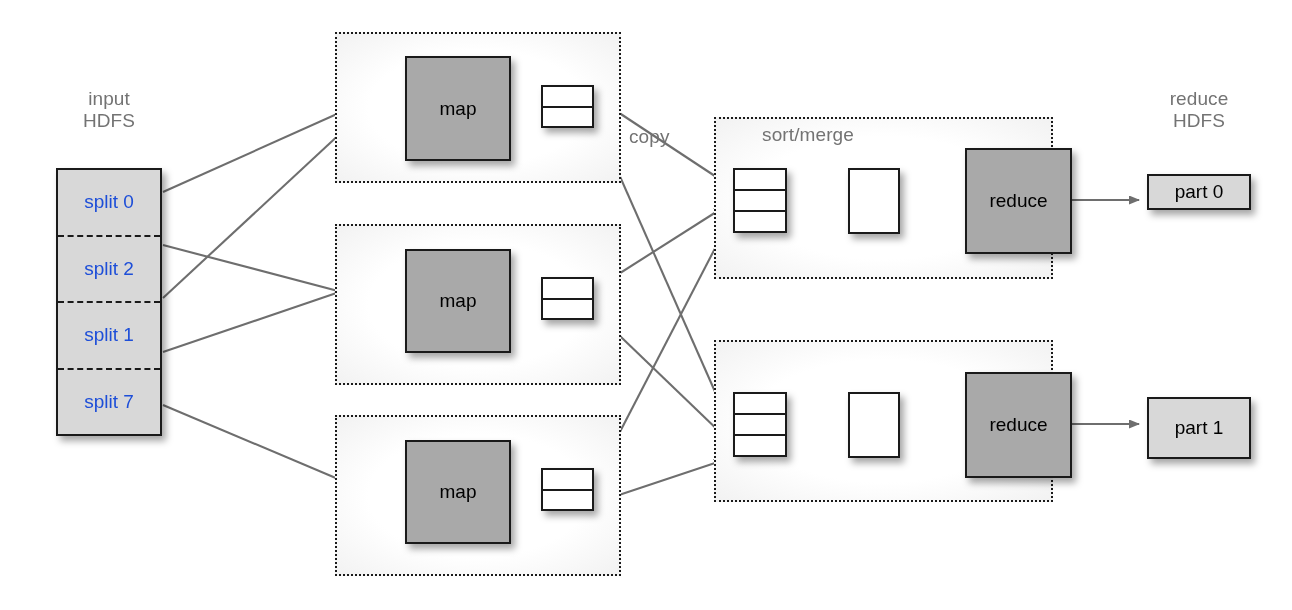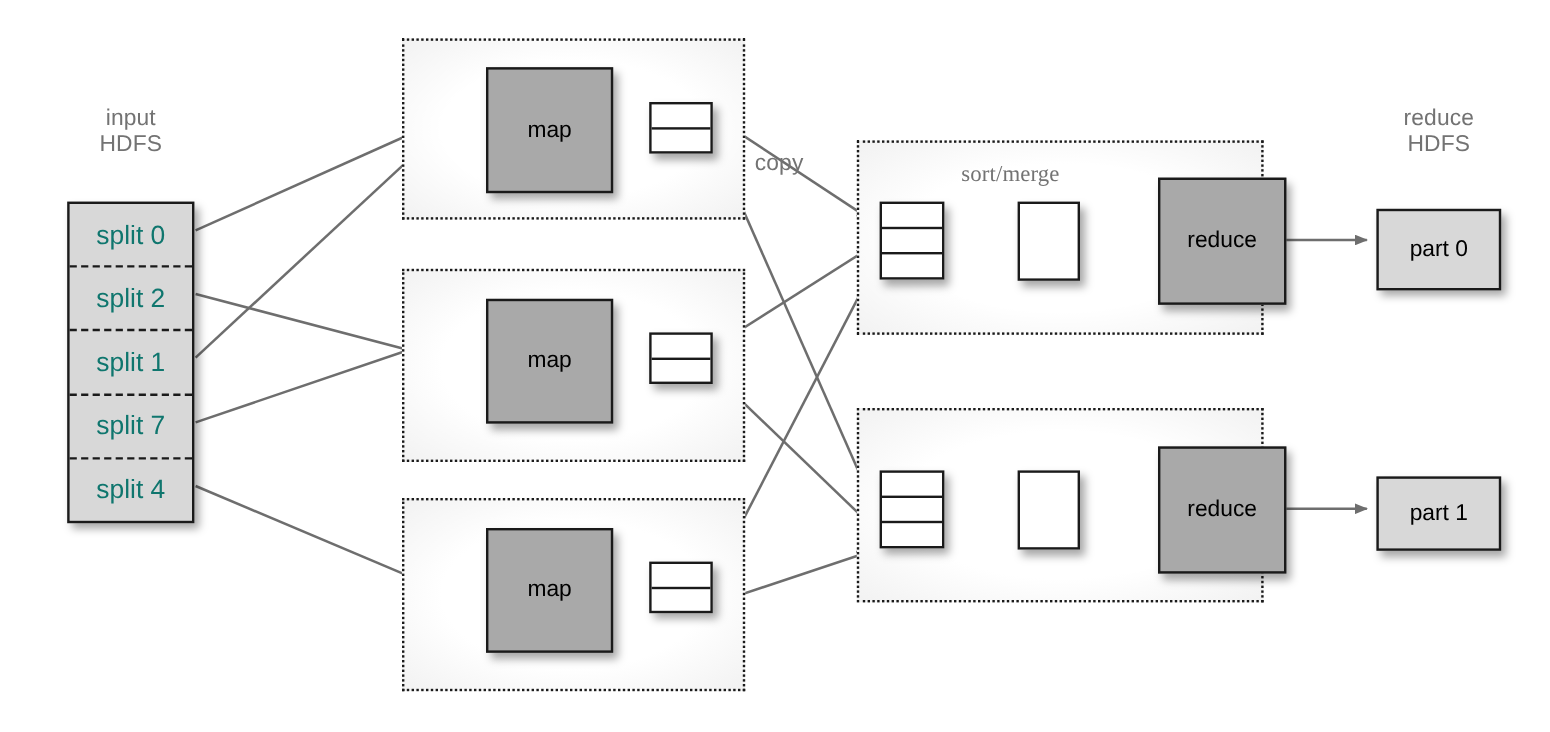--- a/index.html
+++ b/index.html
@@ -41,21 +41,21 @@
 
   
   .splitstack{
     position:absolute;box-sizing:border-box;
     border:2.5px solid #1a1a1a;background:#d8d8d8;
     box-shadow:4px 5px 7px rgba(0,0,0,.35);
     display:flex;flex-direction:column;
   }
   .splitcell{
     flex:1;display:flex;align-items:center;justify-content:center;
-    font-size:22px;color:#0f766e;border-bottom:2.5px dashed #1a1a1a;
+    font-size:19px;color:#1d4ed8;border-bottom:2.5px dashed #1a1a1a;
     box-sizing:border-box;
   }
   .splitcell:last-child{border-bottom:none;}
 
   
   .cellbox{
     position:absolute;box-sizing:border-box;
     border:2.5px solid #1a1a1a;background:#ffffff;
     box-shadow:4px 5px 7px rgba(0,0,0,.35);
     display:flex;flex-direction:column;
@@ -109,21 +109,20 @@
   </svg>
 
   <div class="lbl" style="left:46px;top:88px;width:126px;">input
 HDFS</div>
 
   <div class="splitstack" style="left:56px;top:168px;width:106px;height:268px;">
     <div class="splitcell">split 0</div>
     <div class="splitcell">split 2</div>
     <div class="splitcell">split 1</div>
     <div class="splitcell">split 7</div>
-    <div class="splitcell">split 4</div>
   </div>
 
   <div class="dgroup" style="left:335px;top:32px;width:286px;height:151px;"></div>
   <div class="box gray" style="left:366px;top:56px;width:106px;height:105px;">
     <div class="boxtext">map</div>
   </div>
   <div class="cellbox" style="left:541px;top:85px;width:53px;height:43px;">
     <div></div>
     <div></div>
   </div>
@@ -142,21 +141,21 @@
     <div class="boxtext">map</div>
   </div>
   <div class="cellbox" style="left:541px;top:468px;width:53px;height:43px;">
     <div></div>
     <div></div>
   </div>
 
   <div class="lbl" style="left:629px;top:90px;width:90px;text-align:left;margin-top:36px;">copy</div>
 
   <div class="dgroup" style="left:714px;top:117px;width:339px;height:162px;"></div>
-  <div class="lbl" style="left:733px;top:135px;width:150px;text-align:right;font-family:Liberation Serif, serif;">sort/merge</div>
+  <div class="lbl" style="left:733px;top:124px;width:150px;text-align:center;">sort/merge</div>
 
   <div class="cellbox" style="left:733px;top:168px;width:54px;height:65px;">
     <div></div>
     <div></div>
     <div></div>
   </div>
   <div class="box white" style="left:848px;top:168px;width:52px;height:66px;">
     <div class="boxtext"></div>
   </div>
   <div class="box gray" style="left:926px;top:148px;width:107px;height:106px;">
@@ -173,20 +172,20 @@
   <div class="box white" style="left:848px;top:392px;width:52px;height:66px;">
     <div class="boxtext"></div>
   </div>
   <div class="box gray" style="left:926px;top:372px;width:107px;height:106px;">
     <div class="boxtext">reduce</div>
   </div>
 
   <div class="lbl" style="left:1136px;top:88px;width:126px;">reduce
 HDFS</div>
 
-  <div class="box lightgray" style="left:1147px;top:174px;width:104px;height:68px;">
+  <div class="box lightgray" style="left:1147px;top:174px;width:104px;height:36px;">
     <div class="boxtext">part 0</div>
   </div>
   <div class="box lightgray" style="left:1147px;top:397px;width:104px;height:62px;">
     <div class="boxtext">part 1</div>
   </div>
 
 </div>
 
 </body></html>

